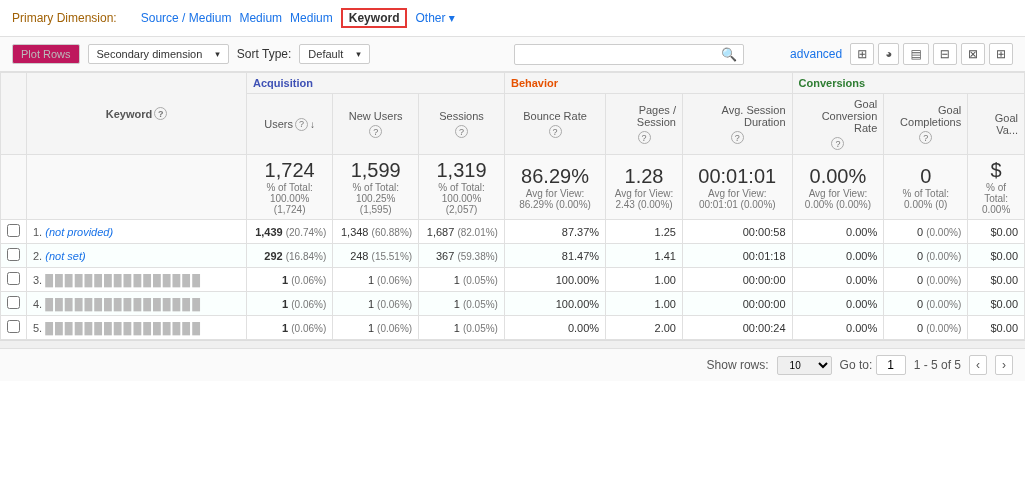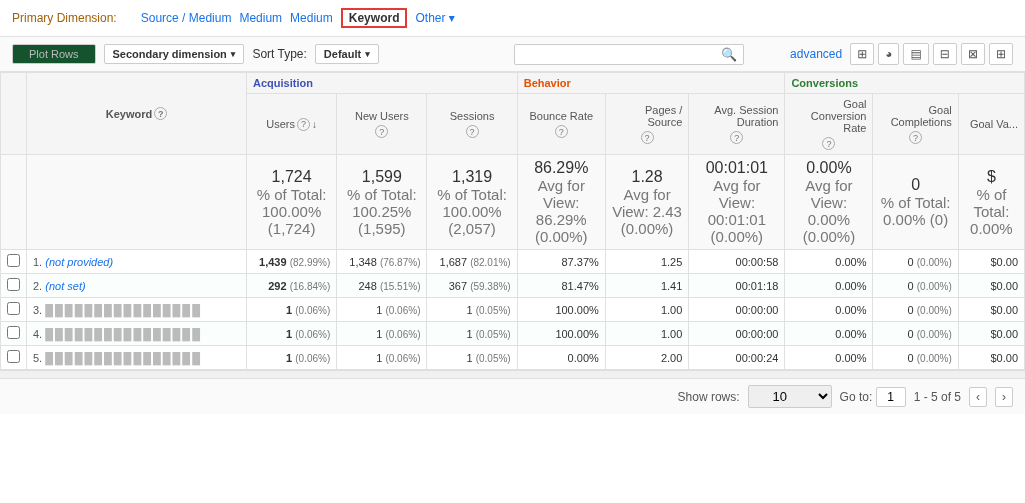--- a/index.html
+++ b/index.html
@@ -14,25 +14,25 @@
     .primary-dim-link { color: #1a73e8; cursor: pointer; text-decoration: none; text-align: center; }
     .primary-dim-active {
       color: #333; border: 2px solid #e53935; padding: 1px 6px; font-weight: bold; cursor: pointer;
     }
 
     
     .toolbar {
       display: flex; align-items: center; padding: 6px 12px; gap: 8px;
       border-bottom: 1px solid #e0e0e0; background: #fafafa;
     }
-    .btn-plot { background: #14532d; border: 1px solid #ccc; padding: 3px 16px; font-size: 11px; color: #555; cursor: pointer; border-radius: 2px; }
+    .btn-plot { background: #be185d; border: 1px solid #ccc; padding: 3px 8px; font-size: 11px; color: #555; cursor: pointer; border-radius: 2px; }
     .btn-plot:disabled, .btn-plot.disabled { color: #bbb; cursor: default; }
     .dropdown-btn {
       background: #fff; border: 1px solid #ccc; padding: 3px 8px; font-size: 11px;
-      color: #333; cursor: pointer; border-radius: 2px; display: flex; align-items: center; gap: 4px; font-weight: bold;
+      color: #333; cursor: pointer; border-radius: 2px; display: flex; align-items: center; gap: 13px;
     }
     .dropdown-btn .arrow { font-size: 9px; }
     .toolbar-spacer { flex: 1; }
     .search-box {
       display: flex; align-items: center; border: 1px solid #ccc; border-radius: 2px;
       padding: 2px 6px; background: #fff;
     }
     .search-box input { border: none; outline: none; font-size: 12px; width: 200px; }
     .search-icon { color: #555; font-size: 13px; cursor: pointer; }
     .advanced-link { color: #1a73e8; cursor: pointer; font-size: 12px; margin-left: 38px; }
@@ -55,37 +55,37 @@
     .col-header-content { display: flex; align-items: center; justify-content: center; gap: 3px; flex-direction: column; }
     .col-header-row { display: flex; align-items: center; justify-content: center; gap: 2px; }
     .help-icon { 
       display: inline-flex; align-items: center; justify-content: center;
       width: 13px; height: 13px; border-radius: 50%; border: 1px solid #aaa;
       color: #777; font-size: 9px; cursor: pointer; 
     }
     .sort-arrow { color: #555; font-size: 10px; }
     .keyword-link { color: #1a73e8; cursor: pointer; text-decoration: none; font-style: italic; }
     .summary-row td { background: #f9f9f9; font-size: 11px; text-align: center; }
-    .summary-main { font-size: 16px; font-weight: normal; color: #333; }
-    .summary-sub { font-size: 15px; color: #777; }
+    .summary-main { font-size: 20px; font-weight: normal; color: #333; }
+    .summary-sub { font-size: 10px; color: #777; }
     .checkbox-cell { width: 24px; text-align: center; }
     .num-cell { text-align: right; }
     .row-num { color: #555; text-align: center; }
     .pct { color: #777; font-size: 10px; }
     td.keyword-td { text-align: left; }
 
     
     .table-footer {
       display: flex; align-items: center; justify-content: flex-end;
       padding: 6px 12px; border-top: 1px solid #e0e0e0; gap: 8px;
       font-size: 12px; background: #fafafa;
     }
     .footer-label { color: #555; }
     .footer-select {
-      border: 1px solid #ccc; padding: 2px 20px; font-size: 13px; border-radius: 2px;
+      border: 1px solid #ccc; padding: 2px 8px; font-size: 10px; border-radius: 2px;
     }
     .footer-goto { color: #555; }
     .footer-goto input {
       width: 30px; border: 1px solid #ccc; padding: 2px; text-align: center;
       font-size: 12px; border-radius: 2px;
     }
     .footer-range { color: #555; }
     .nav-btn {
       border: 1px solid #ccc; background: #fff; padding: 2px 6px; cursor: pointer;
       font-size: 12px; border-radius: 2px; color: #555;
@@ -173,21 +173,21 @@
           </div>
         </th>
         <th>
           <div class="col-header-content">
             <span>Bounce Rate</span>
             <span class="help-icon">?</span>
           </div>
         </th>
         <th>
           <div class="col-header-content">
-            <span>Pages / Source</span>
+            <span>Pages / Session</span>
             <span class="help-icon">?</span>
           </div>
         </th>
         <th>
           <div class="col-header-content">
             <span>Avg. Session Duration</span>
             <span class="help-icon">?</span>
           </div>
         </th>
         <th>
@@ -249,24 +249,24 @@
     <tbody id="table-body">
     <tr>
     <td class="checkbox-cell">
       <input type="checkbox" style="">
     </td>
     <td class="keyword-td">
       <span class="row-num">1.</span>
       <a class="keyword-link">(not provided)</a>
     </td>
     <td class="num-cell">
-      <strong>1,439</strong> <span class="pct">(82.99%)</span>
-    </td>
-    <td class="num-cell">
-      1,348 <span class="pct">(76.87%)</span>
+      <strong>1,439</strong> <span class="pct">(20.74%)</span>
+    </td>
+    <td class="num-cell">
+      1,348 <span class="pct">(60.88%)</span>
     </td>
     <td class="num-cell">
       1,687 <span class="pct">(82.01%)</span>
     </td>
     <td class="num-cell">87.37%</td>
     <td class="num-cell">1.25</td>
     <td class="num-cell">00:00:58</td>
     <td class="num-cell">0.00%</td>
     <td class="num-cell">
       0 <span class="pct">(0.00%)</span>

